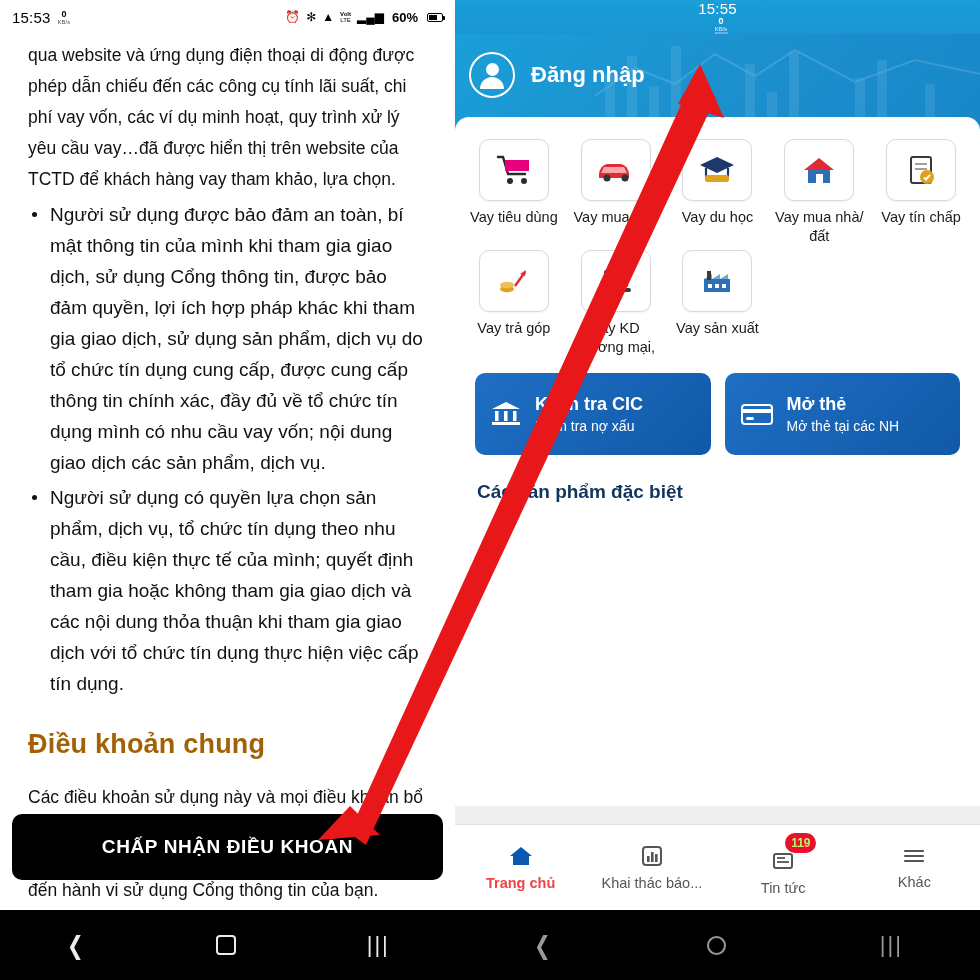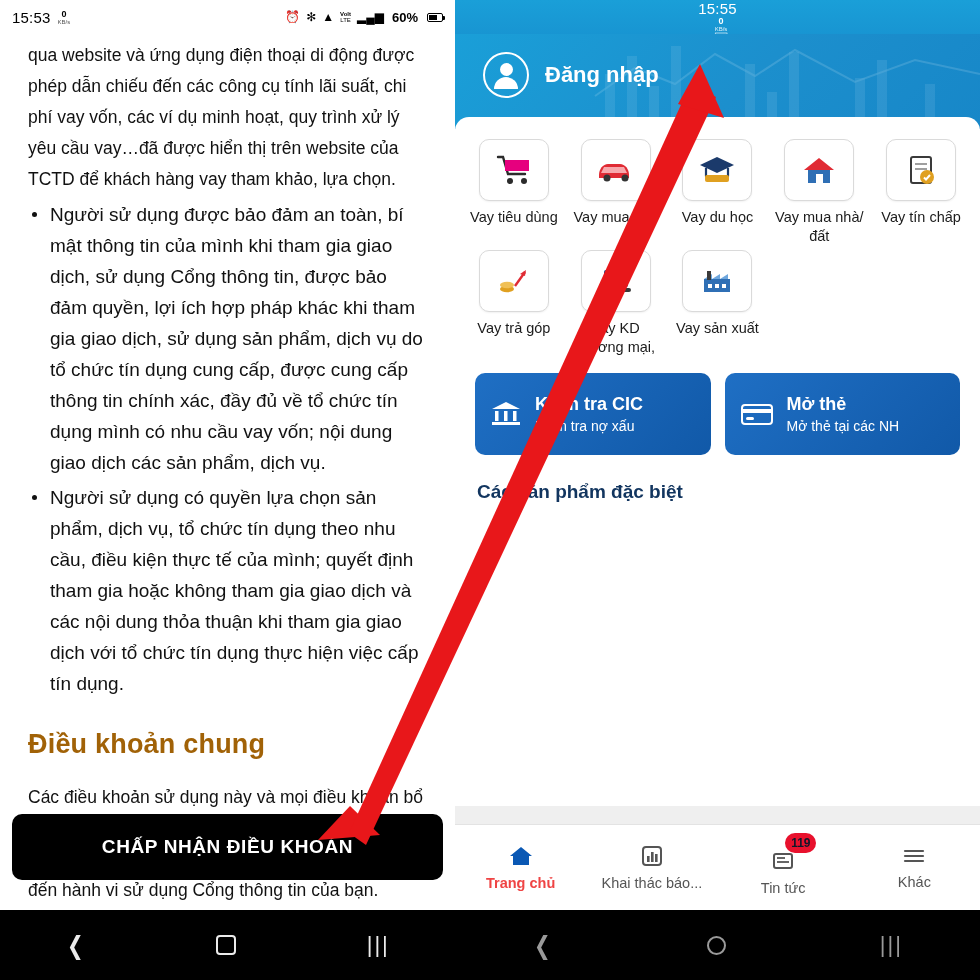--- a/index.html
+++ b/index.html
@@ -135,21 +135,21 @@
   .r-statusbar .sb-time { font-weight: 500; }
   .r-statusbar .batt-glyph { border-color: #fff; }
   .r-statusbar .batt-glyph::after { background: #fff; }
   .r-statusbar .batt-glyph .fill { background: #fff; }
 
   .r-header {
     height: 95px;
     background: linear-gradient(135deg,#1a9fd8 0%, #1c8fcd 55%, #1787c8 100%);
     position: relative;
     display: flex; align-items: center;
-    padding: 0 0 14px 28px;
+    padding: 0 0 14px 14px;
     overflow: hidden;
   }
   .r-header .chart-deco {
     position: absolute; inset: 0;
     opacity: .25;
   }
   .avatar {
     width: 46px; height: 46px;
     border-radius: 50%;
     border: 2px solid #fff;
@@ -240,21 +240,21 @@
     gap: 7px;
     position: relative;
     cursor: pointer;
   }
   .tab .tlab { font-size: 14.5px; color: #555; }
   .tab.active .tlab { color: #ef4444; font-weight: 700; }
   .badge {
     position: absolute;
     top: 8px; left: 50%; margin-left: 2px;
     background: #e8112d;
-    color: #0f172a;
+    color: #bef264;
     font-size: 12px;
     font-weight: 700;
     border-radius: 999px;
     padding: 3px 6px;
     min-width: 30px;
     text-align: right;
   }
   .r-navbar {
     position: absolute; left: 0; right: 0; bottom: 0;
     height: 70px; background: #000;

